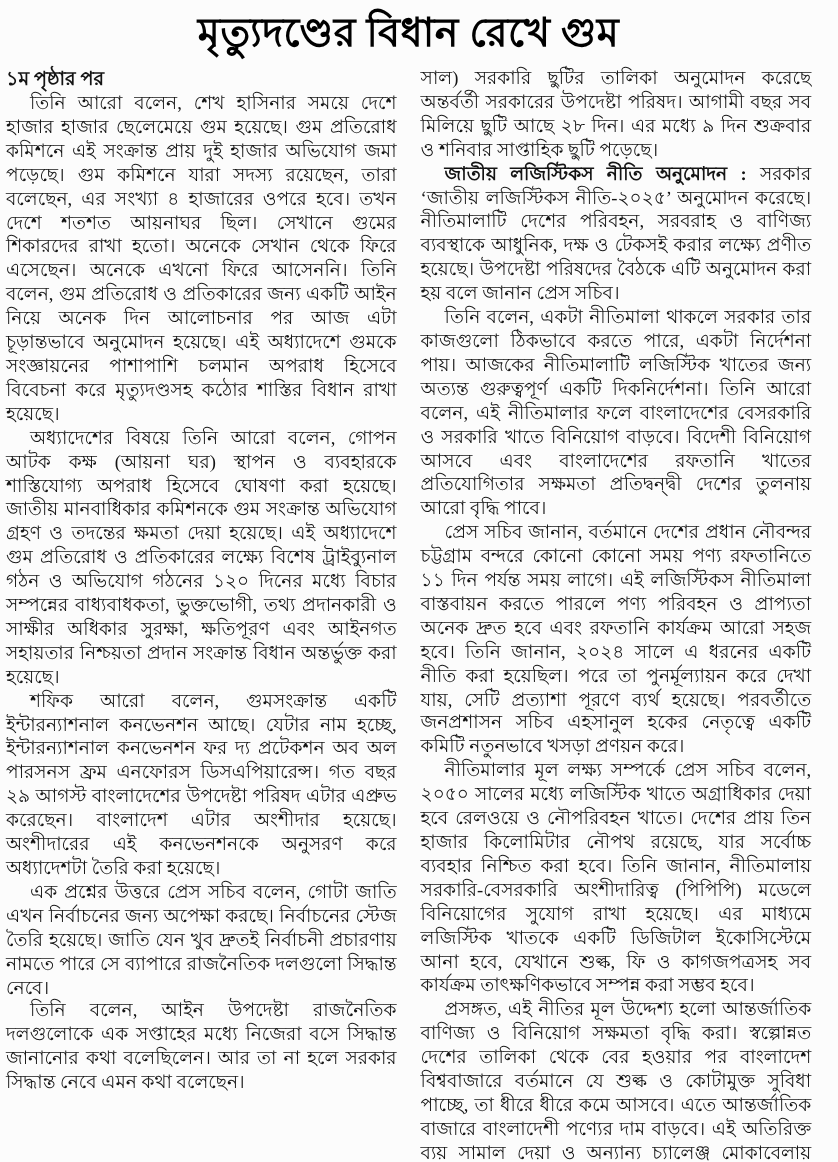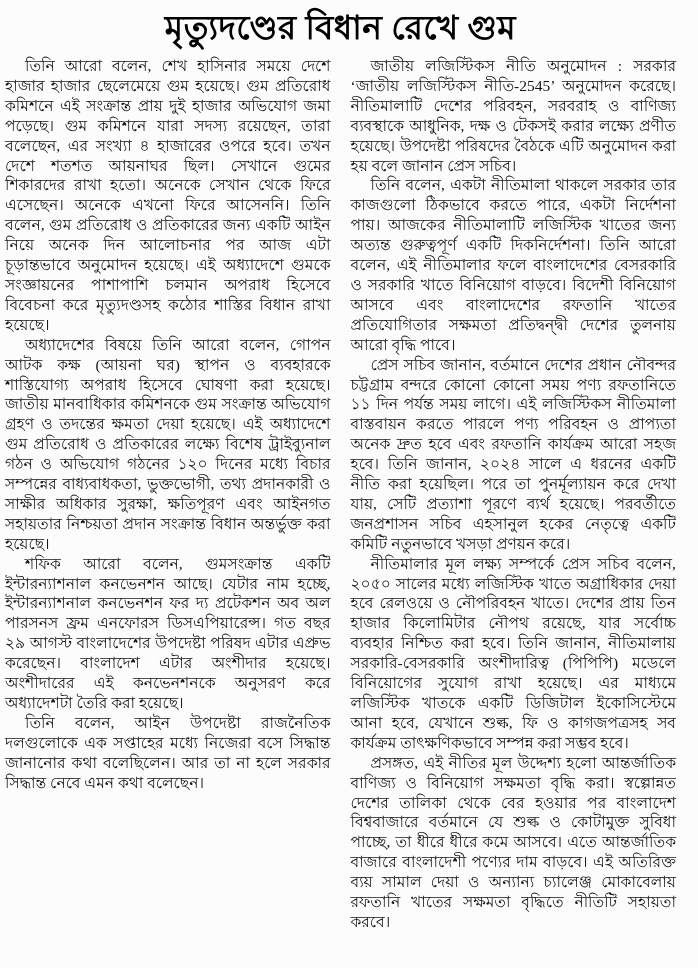--- a/index.html
+++ b/index.html
@@ -18,43 +18,46 @@
     color:#000;
     line-height:44px;
     letter-spacing:0.5px;
     margin-bottom:6px;
   }
   .columns { display:flex; gap:20px; }
   .col { width:334px; font-size:15.5px; line-height:19.9px; text-align:justify; }
   .continuation { font-weight:700; font-size:16px; line-height:21px; }
   .col p { text-indent:20px; margin:0; }
   .col p.no-indent { text-indent:0; }
-  .col p b { font-weight:400; }
+  .col p b { font-weight:700; }
 </style>
 </head>
 <body>
 
 <div class="page">
 
   <h1 class="headline">মৃত্যুদণ্ডের বিধান রেখে গুম</h1>
 
   <div class="columns">
 
     <div class="col">
+      <div class="continuation">১ম পৃষ্ঠার পর</div>
       <p>তিনি আরো বলেন, শেখ হাসিনার সময়ে দেশে হাজার হাজার ছেলেমেয়ে গুম হয়েছে। গুম প্রতিরোধ কমিশনে এই সংক্রান্ত প্রায় দুই হাজার অভিযোগ জমা পড়েছে। গুম কমিশনে যারা সদস্য রয়েছেন, তারা বলেছেন, এর সংখ্যা ৪ হাজারের ওপরে হবে। তখন দেশে শতশত আয়নাঘর ছিল। সেখানে গুমের শিকারদের রাখা হতো। অনেকে সেখান থেকে ফিরে এসেছেন। অনেকে এখনো ফিরে আসেননি। তিনি বলেন, গুম প্রতিরোধ ও প্রতিকারের জন্য একটি আইন নিয়ে অনেক দিন আলোচনার পর আজ এটা চূড়ান্তভাবে অনুমোদন হয়েছে। এই অধ্যাদেশে গুমকে সংজ্ঞায়নের পাশাপাশি চলমান অপরাধ হিসেবে বিবেচনা করে মৃত্যুদণ্ডসহ কঠোর শাস্তির বিধান রাখা হয়েছে।</p>
       <p>অধ্যাদেশের বিষয়ে তিনি আরো বলেন, গোপন আটক কক্ষ (আয়না ঘর) স্থাপন ও ব্যবহারকে শাস্তিযোগ্য অপরাধ হিসেবে ঘোষণা করা হয়েছে। জাতীয় মানবাধিকার কমিশনকে গুম সংক্রান্ত অভিযোগ গ্রহণ ও তদন্তের ক্ষমতা দেয়া হয়েছে। এই অধ্যাদেশে গুম প্রতিরোধ ও প্রতিকারের লক্ষ্যে বিশেষ ট্রাইব্যুনাল গঠন ও অভিযোগ গঠনের ১২০ দিনের মধ্যে বিচার সম্পন্নের বাধ্যবাধকতা, ভুক্তভোগী, তথ্য প্রদানকারী ও সাক্ষীর অধিকার সুরক্ষা, ক্ষতিপূরণ এবং আইনগত সহায়তার নিশ্চয়তা প্রদান সংক্রান্ত বিধান অন্তর্ভুক্ত করা হয়েছে।</p>
       <p>শফিক আরো বলেন, গুমসংক্রান্ত একটি ইন্টারন্যাশনাল কনভেনশন আছে। যেটার নাম হচ্ছে, ইন্টারন্যাশনাল কনভেনশন ফর দ্য প্রটেকশন অব অল পারসনস ফ্রম এনফোরস ডিসএপিয়ারেন্স। গত বছর ২৯ আগস্ট বাংলাদেশের উপদেষ্টা পরিষদ এটার এপ্রুভ করেছেন। বাংলাদেশ এটার অংশীদার হয়েছে। অংশীদারের এই কনভেনশনকে অনুসরণ করে অধ্যাদেশটা তৈরি করা হয়েছে।</p>
+      <p>এক প্রশ্নের উত্তরে প্রেস সচিব বলেন, গোটা জাতি এখন নির্বাচনের জন্য অপেক্ষা করছে। নির্বাচনের স্টেজ তৈরি হয়েছে। জাতি যেন খুব দ্রুতই নির্বাচনী প্রচারণায় নামতে পারে সে ব্যাপারে রাজনৈতিক দলগুলো সিদ্ধান্ত নেবে।</p>
       <p>তিনি বলেন, আইন উপদেষ্টা রাজনৈতিক দলগুলোকে এক সপ্তাহের মধ্যে নিজেরা বসে সিদ্ধান্ত জানানোর কথা বলেছিলেন। আর তা না হলে সরকার সিদ্ধান্ত নেবে এমন কথা বলেছেন।</p>
 
     </div>
 
     <div class="col">
+      <p class="no-indent">সাল) সরকারি ছুটির তালিকা অনুমোদন করেছে অন্তর্বর্তী সরকারের উপদেষ্টা পরিষদ। আগামী বছর সব মিলিয়ে ছুটি আছে ২৮ দিন। এর মধ্যে ৯ দিন শুক্রবার ও শনিবার সাপ্তাহিক ছুটি পড়েছে।</p>
       <p>
         <b>জাতীয় লজিস্টিকস নীতি অনুমোদন :</b>
-        <span>সরকার ‘জাতীয় লজিস্টিকস নীতি-2545’ অনুমোদন করেছে। নীতিমালাটি দেশের পরিবহন, সরবরাহ ও বাণিজ্য ব্যবস্থাকে আধুনিক, দক্ষ ও টেকসই করার লক্ষ্যে প্রণীত হয়েছে। উপদেষ্টা পরিষদের বৈঠকে এটি অনুমোদন করা হয় বলে জানান প্রেস সচিব।</span>
+        <span>সরকার ‘জাতীয় লজিস্টিকস নীতি-২০২৫’ অনুমোদন করেছে। নীতিমালাটি দেশের পরিবহন, সরবরাহ ও বাণিজ্য ব্যবস্থাকে আধুনিক, দক্ষ ও টেকসই করার লক্ষ্যে প্রণীত হয়েছে। উপদেষ্টা পরিষদের বৈঠকে এটি অনুমোদন করা হয় বলে জানান প্রেস সচিব।</span>
       </p>
       <p>তিনি বলেন, একটা নীতিমালা থাকলে সরকার তার কাজগুলো ঠিকভাবে করতে পারে, একটা নির্দেশনা পায়। আজকের নীতিমালাটি লজিস্টিক খাতের জন্য অত্যন্ত গুরুত্বপূর্ণ একটি দিকনির্দেশনা। তিনি আরো বলেন, এই নীতিমালার ফলে বাংলাদেশের বেসরকারি ও সরকারি খাতে বিনিয়োগ বাড়বে। বিদেশী বিনিয়োগ আসবে এবং বাংলাদেশের রফতানি খাতের প্রতিযোগিতার সক্ষমতা প্রতিদ্বন্দ্বী দেশের তুলনায় আরো বৃদ্ধি পাবে।</p>
       <p>প্রেস সচিব জানান, বর্তমানে দেশের প্রধান নৌবন্দর চট্টগ্রাম বন্দরে কোনো কোনো সময় পণ্য রফতানিতে ১১ দিন পর্যন্ত সময় লাগে। এই লজিস্টিকস নীতিমালা বাস্তবায়ন করতে পারলে পণ্য পরিবহন ও প্রাপ্যতা অনেক দ্রুত হবে এবং রফতানি কার্যক্রম আরো সহজ হবে। তিনি জানান, ২০২৪ সালে এ ধরনের একটি নীতি করা হয়েছিল। পরে তা পুনর্মূল্যায়ন করে দেখা যায়, সেটি প্রত্যাশা পূরণে ব্যর্থ হয়েছে। পরবর্তীতে জনপ্রশাসন সচিব এহসানুল হকের নেতৃত্বে একটি কমিটি নতুনভাবে খসড়া প্রণয়ন করে।</p>
       <p>নীতিমালার মূল লক্ষ্য সম্পর্কে প্রেস সচিব বলেন, ২০৫০ সালের মধ্যে লজিস্টিক খাতে অগ্রাধিকার দেয়া হবে রেলওয়ে ও নৌপরিবহন খাতে। দেশের প্রায় তিন হাজার কিলোমিটার নৌপথ রয়েছে, যার সর্বোচ্চ ব্যবহার নিশ্চিত করা হবে। তিনি জানান, নীতিমালায় সরকারি-বেসরকারি অংশীদারিত্ব (পিপিপি) মডেলে বিনিয়োগের সুযোগ রাখা হয়েছে। এর মাধ্যমে লজিস্টিক খাতকে একটি ডিজিটাল ইকোসিস্টেমে আনা হবে, যেখানে শুল্ক, ফি ও কাগজপত্রসহ সব কার্যক্রম তাৎক্ষণিকভাবে সম্পন্ন করা সম্ভব হবে।</p>
       <p>প্রসঙ্গত, এই নীতির মূল উদ্দেশ্য হলো আন্তর্জাতিক বাণিজ্য ও বিনিয়োগ সক্ষমতা বৃদ্ধি করা। স্বল্পোন্নত দেশের তালিকা থেকে বের হওয়ার পর বাংলাদেশ বিশ্ববাজারে বর্তমানে যে শুল্ক ও কোটামুক্ত সুবিধা পাচ্ছে, তা ধীরে ধীরে কমে আসবে। এতে আন্তর্জাতিক বাজারে বাংলাদেশী পণ্যের দাম বাড়বে। এই অতিরিক্ত ব্যয় সামাল দেয়া ও অন্যান্য চ্যালেঞ্জ মোকাবেলায় রফতানি খাতের সক্ষমতা বৃদ্ধিতে নীতিটি সহায়তা করবে।</p>
     </div>
 
   </div>
 </div>
 

